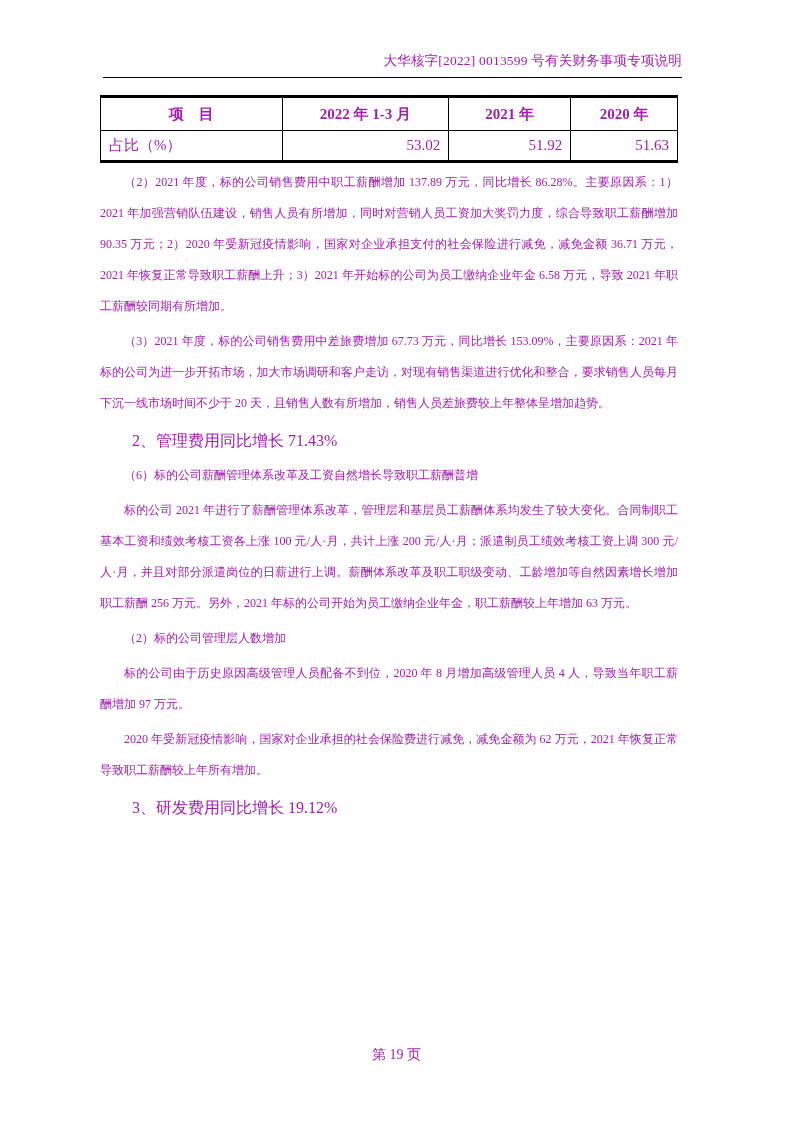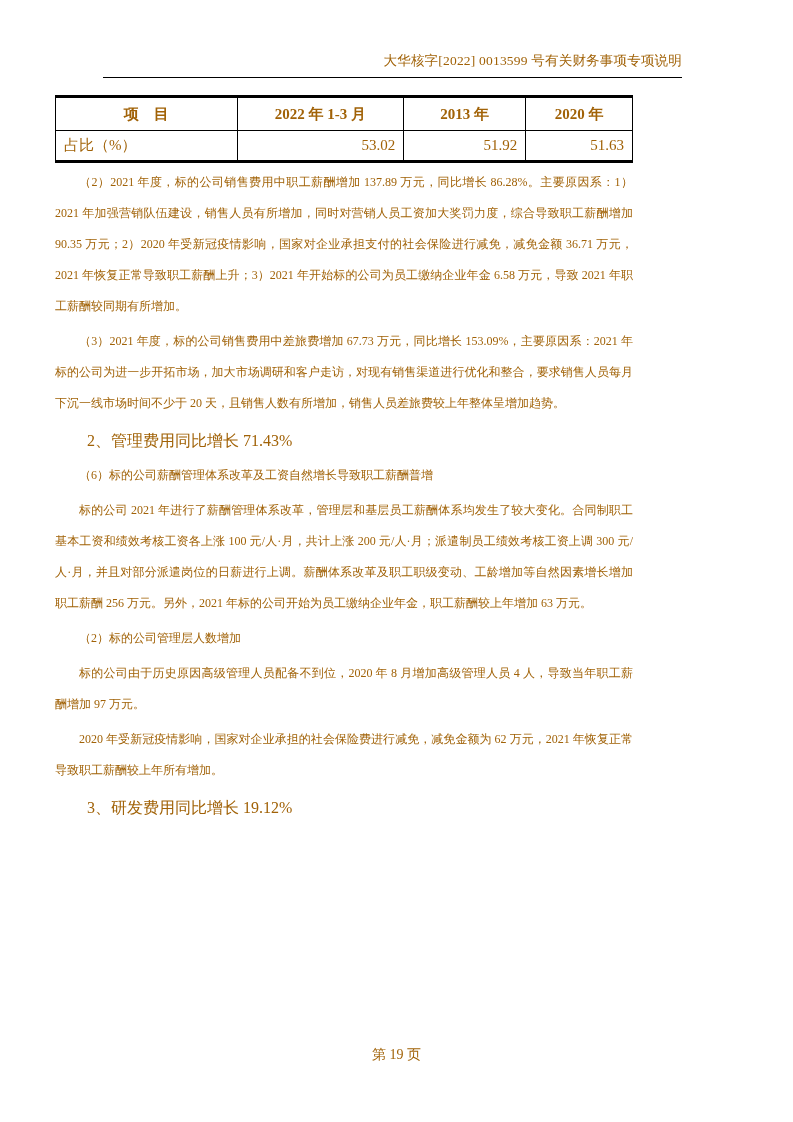--- a/index.html
+++ b/index.html
@@ -2,34 +2,34 @@
 <html><head>
 <meta charset="utf-8">
 <style>
   html, body { margin: 0; padding: 0; background: #ffffff; }
   .page {
     position: relative;
     width: 793px;
     height: 1122px;
     background: #ffffff;
     font-family: "Liberation Serif", "DejaVu Serif", serif;
-    color: #a16207;
+    color: #a21caf;
     overflow: hidden;
   }
   .doc-header {
     margin: 0 111px 0 103px;
     padding-top: 52px;
     padding-bottom: 7px;
     border-bottom: 1px solid #000;
     text-align: right;
     font-size: 13.5px;
     letter-spacing: 0.2px;
   }
   .content {
-    margin-left: 55px;
+    margin-left: 100px;
     width: 578px;
   }
   table.doc-table {
     border-collapse: collapse;
     width: 578px;
     margin-top: 17px;
     border-top: 3px solid #000;
     border-bottom: 3px solid #000;
   }
   table.doc-table th, table.doc-table td {
@@ -87,21 +87,21 @@
       <colgroup>
         <col style="width:182px">
         <col style="width:167px">
         <col style="width:122px">
         <col style="width:107px">
       </colgroup>
       <thead>
         <tr>
           <th>项　目</th>
           <th>2022 年 1-3 月</th>
-          <th>2013 年</th>
+          <th>2021 年</th>
           <th>2020 年</th>
         </tr>
       </thead>
       <tbody>
         <tr>
           <td class="cell-label">占比（%）</td>
           <td class="cell-num">53.02</td>
           <td class="cell-num">51.92</td>
           <td class="cell-num">51.63</td>
         </tr>

